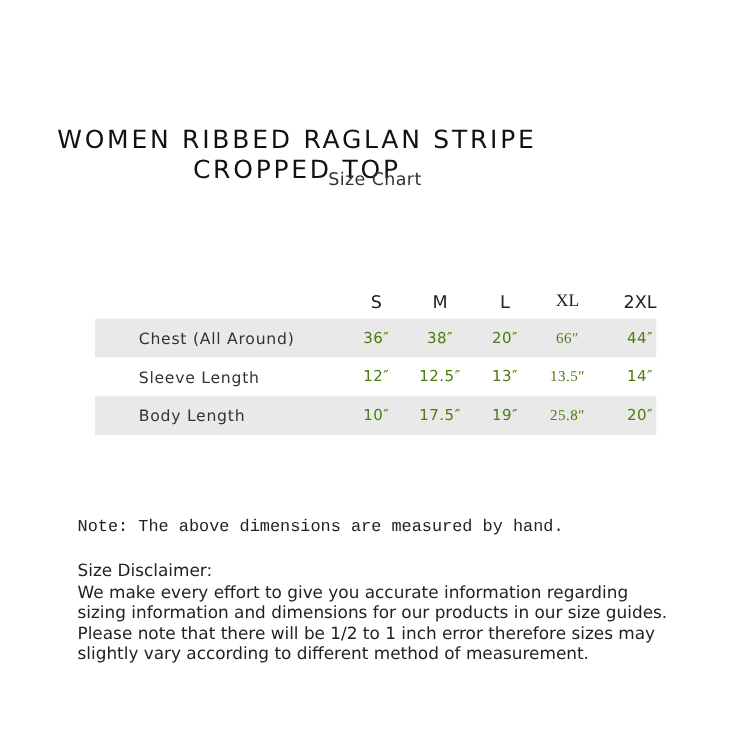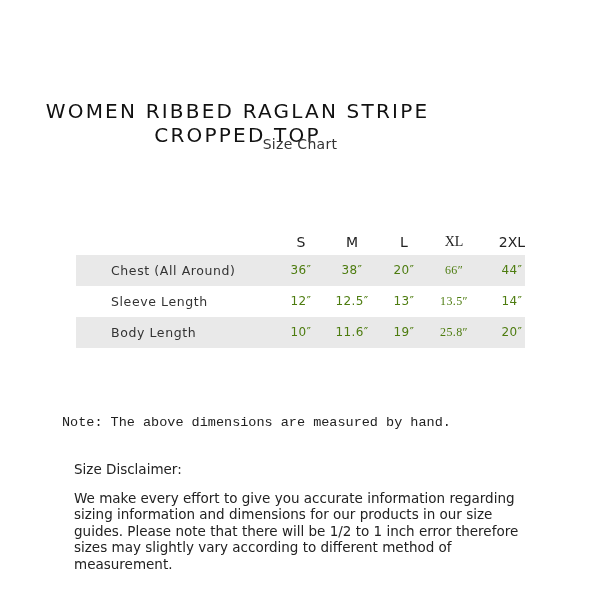--- a/index.html
+++ b/index.html
@@ -15,21 +15,21 @@
     .row.shaded { background: #e9e9e9; }
     .hcell, .cell { position: absolute; width: 60px; margin-left: -30px; text-align: center; }
     .hcell { top: 4px; font-size: 14px; color: #222; }
     .cell { top: 8px; font-size: 12px; color: #4d7c0f; letter-spacing: 0.4px; }
     .label { position: absolute; left: 8px; top: 8px; font-size: 12.5px; color: #333; letter-spacing: 0.6px; margin-left: 27px; }
     .c0 { left: 225px; } .c1 { left: 276px; } .c2 { left: 328px; }
     .c3 { left: 378px; font-family: Liberation Serif, serif; } .c4 { left: 436px; }
     .note { position: absolute; left: 62px; top: 415px; font-size: 13.5px; color: #222; font-family: Liberation Mono, monospace; }
     .disc { position: absolute; left: 62px; top: 449px; width: 480px; font-size: 13.5px;
             line-height: 16.5px; color: #222; }
-    .disc p { margin: 12px; }
+    .disc p { margin: 0; }
   </style>
 </head>
 <body>
 
 <div class="title">WOMEN RIBBED RAGLAN STRIPE CROPPED TOP</div>
 <div class="subtitle">Size Chart</div>
 
 <div class="table">
   <div class="hdr">
     <span class="hcell c0">S</span>
@@ -53,21 +53,21 @@
     <span class="cell c0">12″</span>
     <span class="cell c1">12.5″</span>
     <span class="cell c2">13″</span>
     <span class="cell c3">13.5″</span>
     <span class="cell c4">14″</span>
   </div>
 
   <div class="row shaded">
     <span class="label">Body Length</span>
     <span class="cell c0">10″</span>
-    <span class="cell c1">11.6″</span>
+    <span class="cell c1">17.5″</span>
     <span class="cell c2">19″</span>
     <span class="cell c3">25.8″</span>
     <span class="cell c4">20″</span>
   </div>
 </div>
 
 <div class="note">Note: The above dimensions are measured by hand.</div>
 
 <div class="disc">
   <p>Size Disclaimer:</p>

